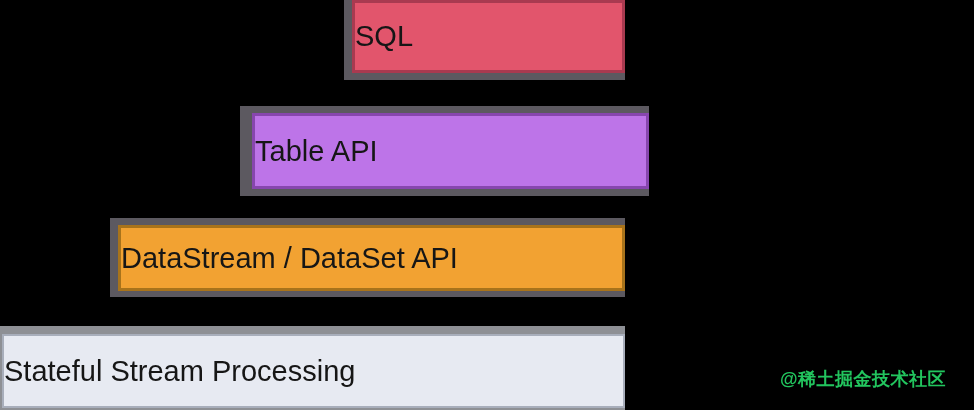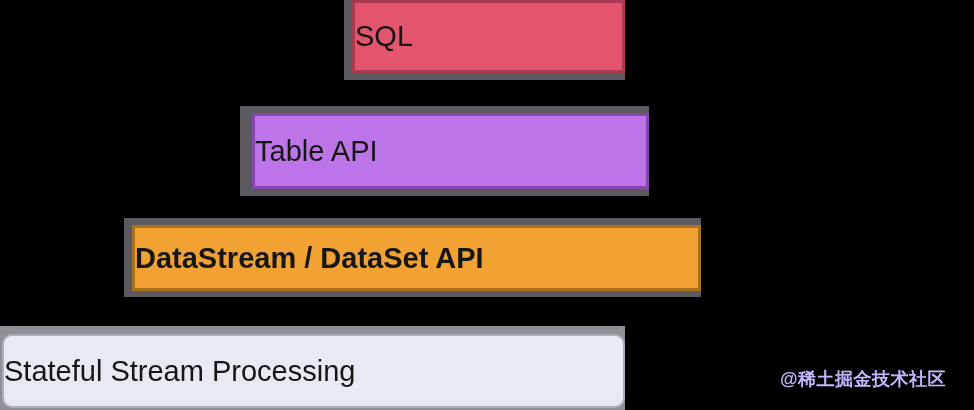--- a/index.html
+++ b/index.html
@@ -22,24 +22,24 @@
     display:flex; align-items:center; justify-content:flex-start;
     font-size:29px;
     color:#161616;
     white-space:nowrap;
   }
   
   .w1 { left:344px; top:-6px;  width:281px; height:86px; padding:6px 0 7px 8px; }
   
   .w2 { left:216px; top:106px; width:409px; height:90px; padding:7px 0 7px 12px;margin-left:24px; }
   
-  .w3 { left:124px; top:218px; width:577px; height:79px; padding:7px 0 6px 8px;font-weight:bold; }
+  .w3 { left:110px; top:218px; width:515px; height:79px; padding:7px 0 6px 8px; }
   
   .w4 { left:-6px; top:326px;  width:631px; height:90px; padding:8px 0 8px 8px; background:#8e9095; }
-  .w4 .layer-inner { border-width:2px;border-radius:10px; }
+  .w4 .layer-inner { border-width:2px; }
   .watermark {
     position:absolute;
     right:28px; top:367px;
     font-size:18px;
     font-weight:700;
     color:#98989a;
     letter-spacing:0.5px;
   }
 </style>
 </head>
@@ -64,15 +64,15 @@
       <span>DataStream / DataSet API</span>
     </div>
   </div>
 
   <div class="layer-wrap w4">
     <div class="layer-inner" style="background: rgb(231, 234, 242); border-color: rgb(168, 174, 187);">
       <span>Stateful Stream Processing</span>
     </div>
   </div>
 
-  <div class="watermark" style="color: #c4b5fd;">@稀土掘金技术社区</div>
+  <div class="watermark" style="color: #22c55e;">@稀土掘金技术社区</div>
 
 </div>
 
 </body></html>

